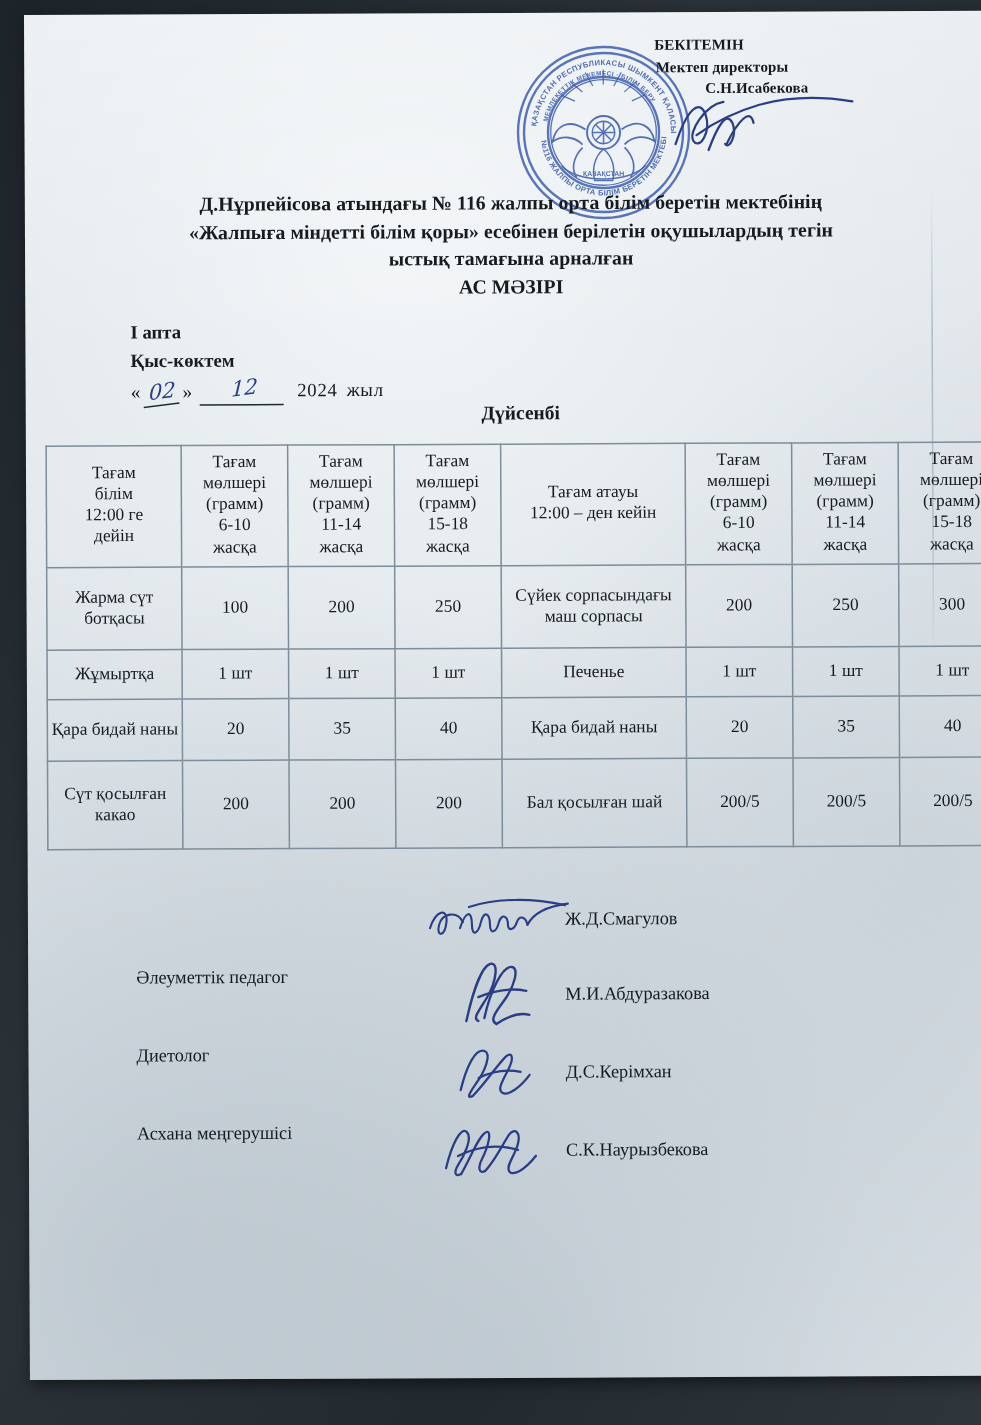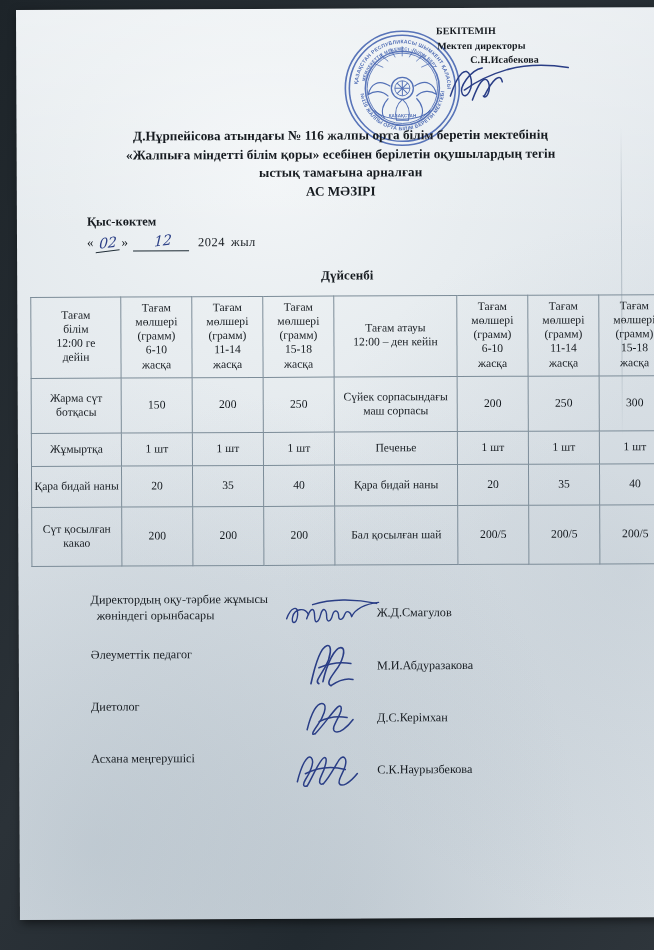--- a/index.html
+++ b/index.html
@@ -315,20 +315,21 @@
       </svg>
 
       <div class="heading">
         <div>Д.Нұрпейісова атындағы № 116 жалпы орта білім беретін мектебінің</div>
         <div>«Жалпыға міндетті білім қоры» есебінен берілетін оқушылардың тегін</div>
         <div>ыстық тамағына арналған</div>
         <div>АС МӘЗІРІ</div>
       </div>
 
       <div class="weekinfo">
+        <div>І апта</div>
         <div>Қыс-көктем</div>
         <div class="dateline">
           <span class="quote">«</span>
             <span class="hw day">02</span>
             <span class="quote">»</span>
           <span class="hw-rule">
             <span class="hw mon">12</span>
           </span>
           <span class="yearpart">2024</span>
           <span class="yearpart">жыл</span>
@@ -390,21 +391,21 @@
                 <div>Тағам</div>
                 <div>мөлшері</div>
                 <div>(грамм)</div>
                 <div>15-18</div>
                 <div>жасқа</div>
               </td>
             </tr>
 
             <tr class="r1">
               <td class="c0">Жарма сүт ботқасы</td>
-              <td class="c1">150</td>
+              <td class="c1">100</td>
               <td class="c2">200</td>
               <td class="c3">250</td>
               <td class="c4">Сүйек сорпасындағы маш  сорпасы</td>
               <td class="c5">200</td>
               <td class="c6">250</td>
               <td class="c7">300</td>
             </tr>
 
             <tr class="r2">
               <td class="c0">Жұмыртқа</td>
@@ -438,24 +439,20 @@
               <td class="c6">200/5</td>
               <td class="c7">200/5</td>
             </tr>
           </tbody>
         </table>
       </div>
 
       <div class="signatures">
 
         <div class="sig-row r-first">
-          <div class="sig-role">
-            <div>Директордың оқу-тәрбие жұмысы</div>
-            <div class="l2">жөніндегі орынбасары</div>
-          </div>
           <svg class="sig-mark" viewBox="0 0 100 44">
             <g fill="none" stroke="#2a3e86" stroke-width="1.4" stroke-linecap="round">
               <path d="M 4 26 C 8 14, 16 12, 15 22 C 14 32, 8 32, 10 24 C 12 16, 22 14, 26 22"></path>
               <path d="M 24 26 C 28 14, 32 14, 32 24 C 32 32, 36 30, 38 22 C 40 14, 44 16, 44 24 C 44 30, 48 30, 50 22 C 52 16, 56 18, 56 24 C 56 28, 60 28, 62 22 C 64 17, 68 19, 69 24"></path>
               <path d="M 69 24 C 72 18, 80 12, 96 10"></path>
               <path d="M 30 12 C 48 6, 72 6, 94 11"></path>
             </g>
           </svg>
           <div class="sig-name">Ж.Д.Смагулов</div>
         </div>

